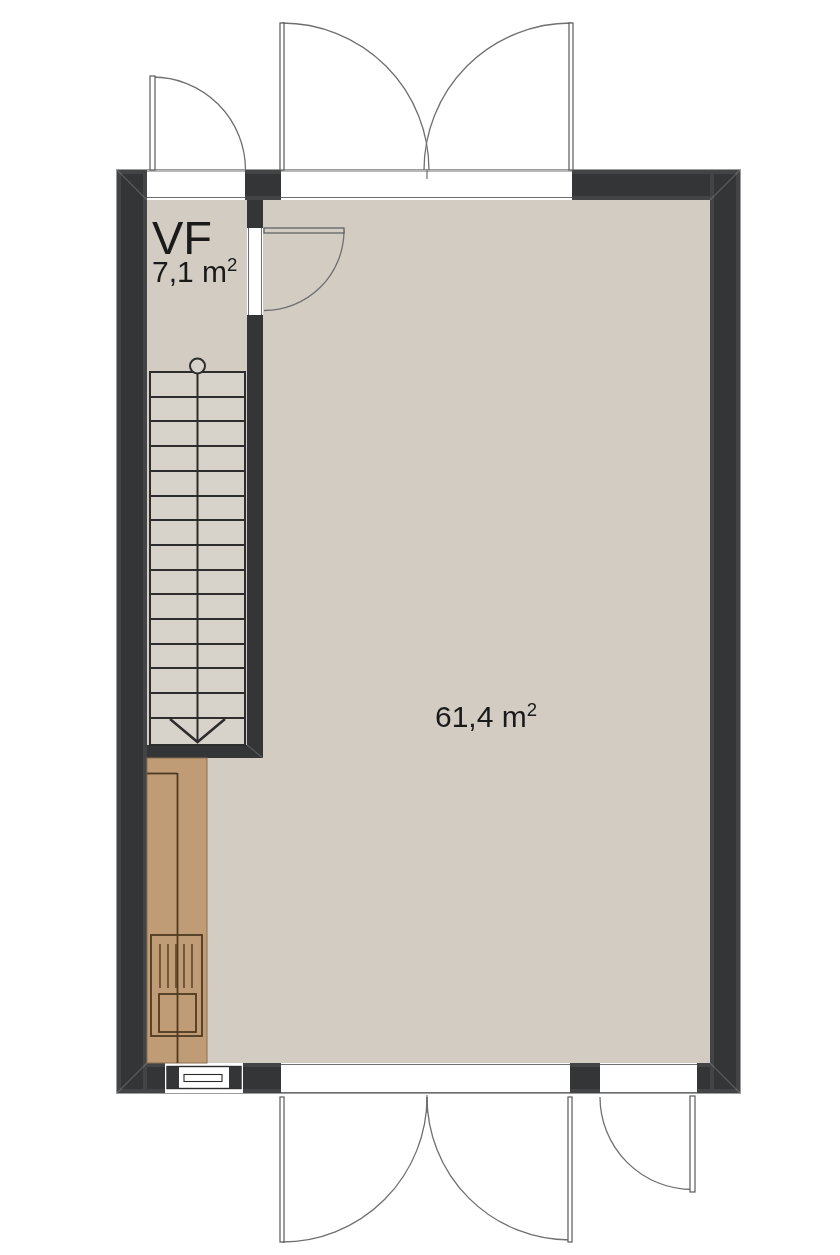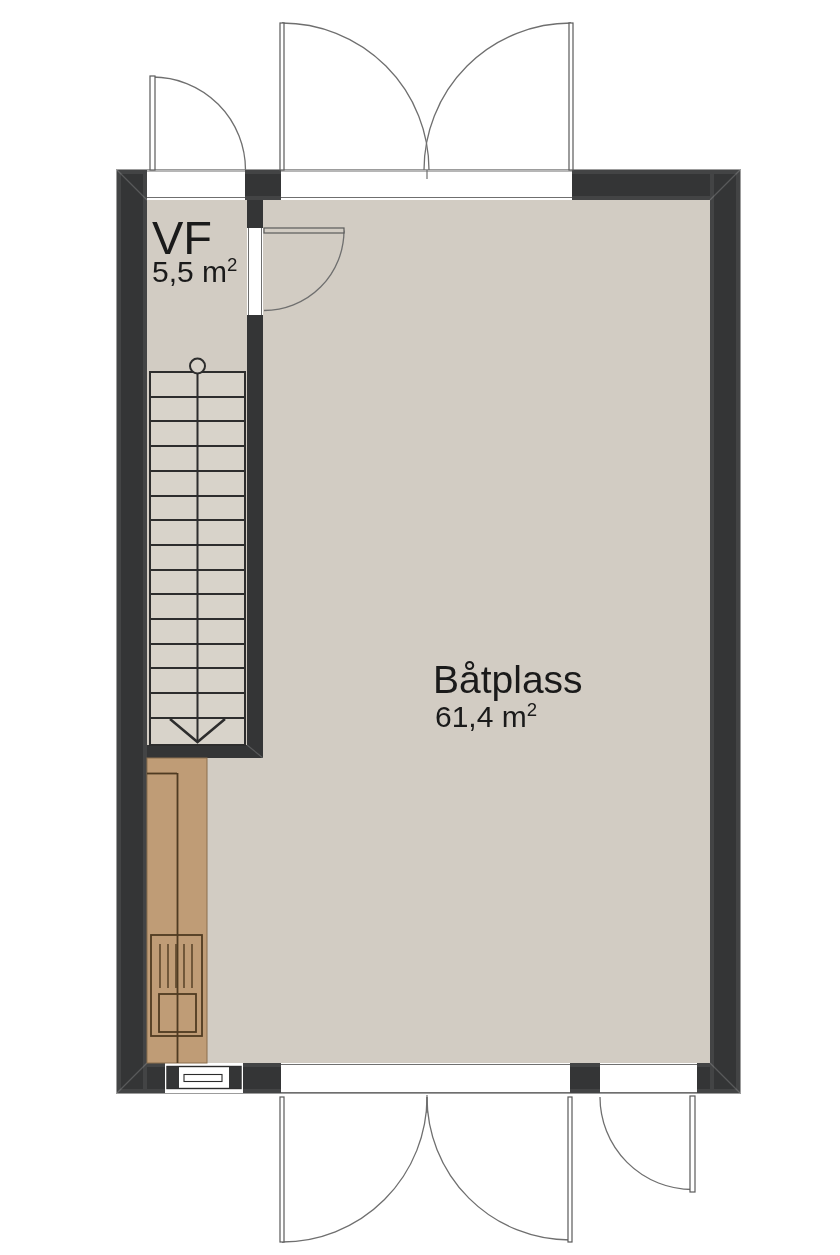--- a/index.html
+++ b/index.html
@@ -159,21 +159,20 @@
     <g>
       <line x1="600" y1="1064.5" x2="697" y2="1064.5" stroke="#6f6f6f" stroke-width="1"></line>
       <line x1="600" y1="1092.5" x2="697" y2="1092.5" stroke="#6f6f6f" stroke-width="1"></line>
       <path d="M600,1097 A92.5,92.5 0 0 0 692.5,1189.5" fill="none" stroke="#6f6f6f" stroke-width="1.3"></path>
       <rect x="690" y="1096" width="5" height="96" fill="#ffffff" stroke="#5a5a5a" stroke-width="1.2"></rect>
     </g>
   </svg>
 
   <div class="abs room-label room-name lbl-vf-name">VF</div>
   <div class="abs room-label room-area lbl-vf-area">
-    <span>5,5 m</span><sup>2</sup>
+    <span>7,1 m</span><sup>2</sup>
   </div>
 
-  <div class="abs room-label room-name-large lbl-bat-name">Båtplass</div>
   <div class="abs room-label room-area lbl-bat-area">
     <span>61,4 m</span><sup>2</sup>
   </div>
 
 </div>
 
 </body></html>

